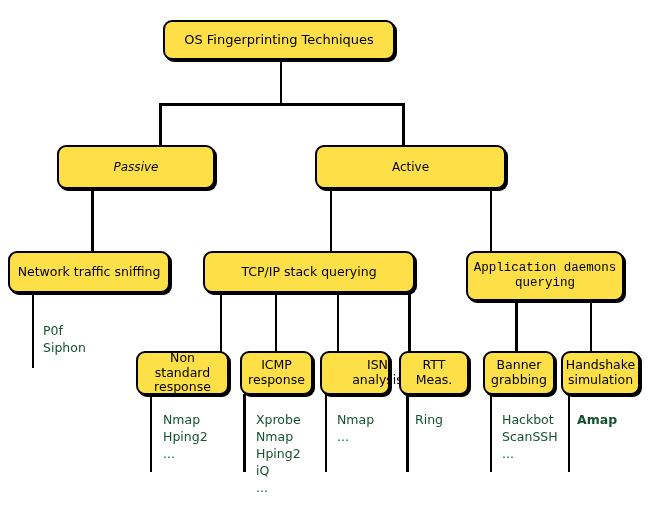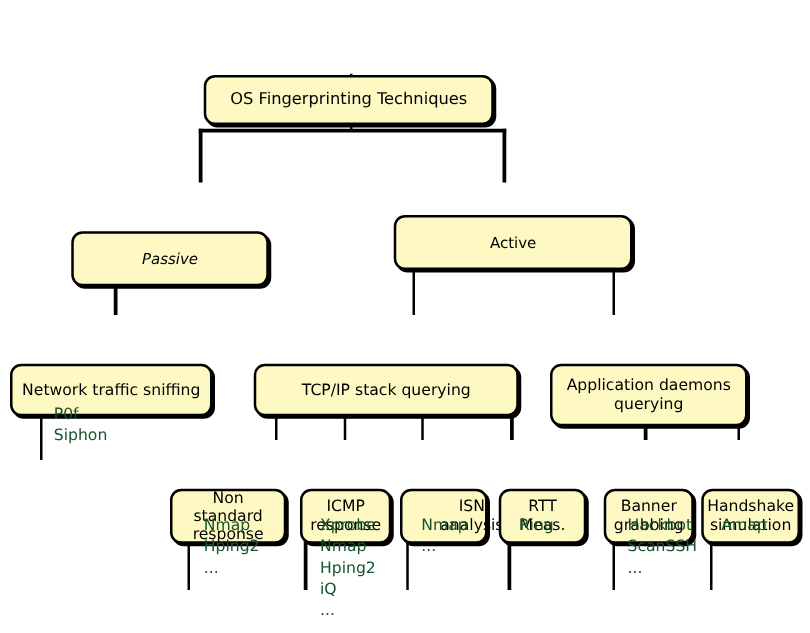--- a/index.html
+++ b/index.html
@@ -15,34 +15,33 @@
     overflow: hidden;
   }
   #canvas {
     position: absolute;
     left: 0; top: 0;
     width: 648px;
     height: 506px;
   }
   .node {
     position: absolute;
-    background: #fef9c3;
+    background: #fde047;
     border: 2px solid #000000;
     border-radius: 9px;
     box-sizing: border-box;
     display: flex;
     align-items: center;
     justify-content: center;
     text-align: center;
     color: #000000;
     line-height: 1.18;
     box-shadow: 2px 2px 0 0 #000000;
     white-space: pre-line;
     padding: 1px 3px;
-    margin-top: 40px;
   }
   .lvl0 { font-size: 13px; }
   .lvl1 { font-size: 12px; }
   .lvl2 { font-size: 12.5px; }
   .lvl3 { font-size: 12.5px; }
   .leaf-list {
     position: absolute;
     font-size: 12.5px;
     color: #14532d;
     line-height: 17px;
@@ -86,27 +85,27 @@
   <div class="edge" style="left:243px; top:394px; width:3px; height:78px;"></div>
   <div class="edge" style="left:325px; top:394px; width:2px; height:78px;"></div>
   <div class="edge" style="left:406px; top:394px; width:3px; height:78px;"></div>
   <div class="edge" style="left:490px; top:394px; width:2px; height:78px;"></div>
   <div class="edge" style="left:568px; top:394px; width:2px; height:78px;"></div>
 
   <div class="node lvl0" style="left:163px; top:20px; width:232px; height:40px;">OS Fingerprinting Techniques</div>
 
   <div class="node lvl1" style="left:57px; top:145px; width:158px; height:44px;font-style:italic;">Passive</div>
 
-  <div class="node lvl1" style="left:315px; top:132px; width:191px; height:44px;">Active</div>
+  <div class="node lvl1" style="left:315px; top:145px; width:191px; height:44px;">Active</div>
 
   <div class="node lvl2" style="left:203px; top:251px; width:212px; height:42px;">TCP/IP stack querying</div>
 
   <div class="node lvl2" style="left:8px; top:251px; width:162px; height:42px;">Network traffic sniffing</div>
 
-  <div class="node lvl2" style="left:440px; top:251px; width:158px; height:50px;">Application daemons
+  <div class="node lvl2" style="left:466px; top:251px; width:158px; height:50px;font-family:Liberation Mono, monospace;">Application daemons
 querying</div>
 
   <div class="node lvl3" style="left:136px; top:351px; width:93px; height:44px;">Non standard
 response</div>
 
   <div class="node lvl3" style="left:240px; top:351px; width:73px; height:44px;text-align:center;">ICMP
 response</div>
 
   <div class="node lvl3" style="left:320px; top:351px; width:70px; height:44px;padding-left:48px;">ISN
 analysis</div>
@@ -135,15 +134,15 @@
 
   <div class="leaf-list" style="left:337px; top:411px;">Nmap
 ...</div>
 
   <div class="leaf-list" style="left:415px; top:411px;">Ring</div>
 
   <div class="leaf-list" style="left:502px; top:411px;">Hackbot
 ScanSSH
 ...</div>
 
-  <div class="leaf-list" style="left:577px; top:411px;">Amap</div>
+  <div class="leaf-list" style="left:577px; top:411px;font-weight:bold;">Amap</div>
 
 </div>
 
 </body></html>

